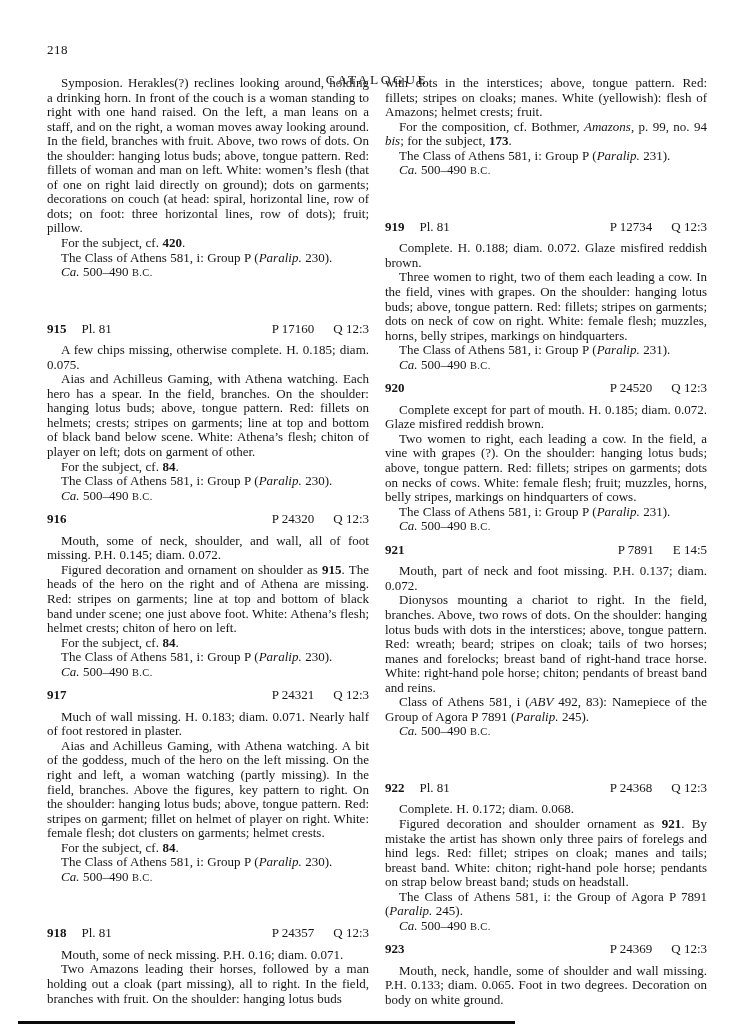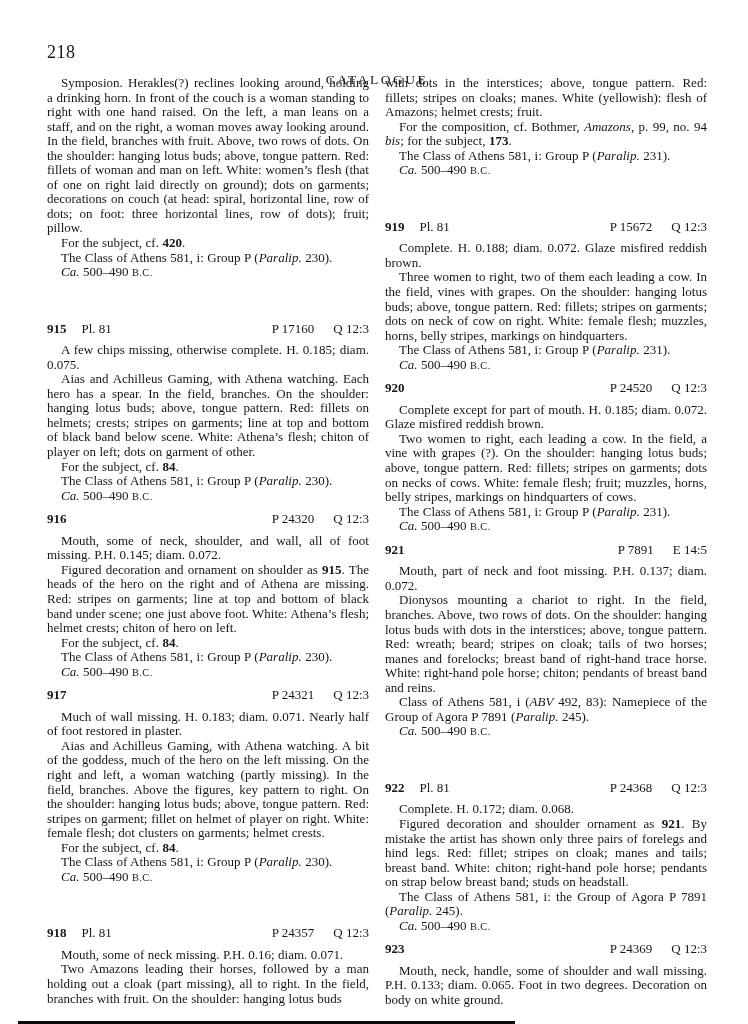--- a/index.html
+++ b/index.html
@@ -10,21 +10,21 @@
     color:#161616;
     font-family:"Liberation Serif", serif;
     overflow:hidden;
   }
   .page-header{
     position:absolute;top:42px;left:47px;right:41px;
     height:18px;
   }
   .page-number{
     position:absolute;left:0;top:0;
-    font-size:18px;letter-spacing:0.5px;text-align:right;
+    font-size:13px;letter-spacing:0.5px;text-align:right;
   }
   .page-title{
     position:absolute;left:0;right:0;top:0;
     text-align:center;
     font-size:13.5px;letter-spacing:2.5px;margin-top:30px;
   }
   .columns{
     position:absolute;top:76px;left:47px;
     width:660px;
     display:flex;gap:16px;
@@ -121,21 +121,21 @@
       </div>
     <div class="col" id="col-right">
         <p class="noindent">with dots in the interstices; above, tongue pattern. Red: fillets; stripes on cloaks; manes. White (yellowish): flesh of Amazons; helmet crests; fruit.</p>
         <p>For the composition, cf. Bothmer, <span class="i">Amazons</span>, p. 99, no. 94 <span class="i">bis</span>; for the subject, <span class="b">173</span>.</p>
         <p>The Class of Athens 581, i: Group P (<span class="i">Paralip.</span> 231).</p>
         <p><span class="i">Ca.</span> 500–490 <span class="sc">B.C.</span></p>
         <div class="entry-head">
           <span class="entry-num">919</span>
           <span class="plate">Pl. 81</span>
           <span class="head-right">
-            <span>P 15672</span>
+            <span>P 12734</span>
             <span>Q 12:3</span>
           </span>
         </div>
         <p>Complete. H. 0.188; diam. 0.072. Glaze misfired reddish brown.</p>
         <p>Three women to right, two of them each leading a cow. In the field, vines with grapes. On the shoulder: hanging lotus buds; above, tongue pattern. Red: fillets; stripes on garments; dots on neck of cow on right. White: female flesh; muzzles, horns, belly stripes, markings on hindquarters.</p>
         <p>The Class of Athens 581, i: Group P (<span class="i">Paralip.</span> 231).</p>
         <p><span class="i">Ca.</span> 500–490 <span class="sc">B.C.</span></p>
         <div class="entry-head">
           <span class="entry-num">920</span>
           <span class="head-right">

